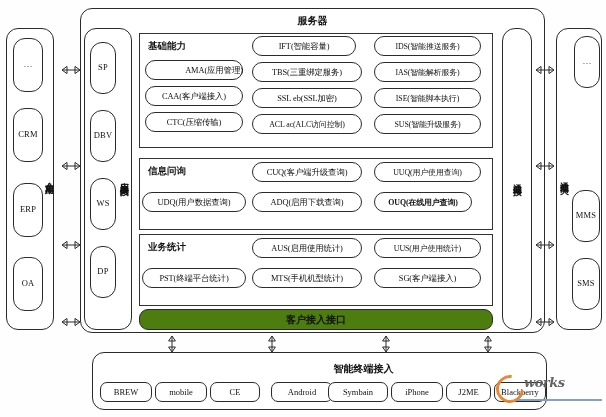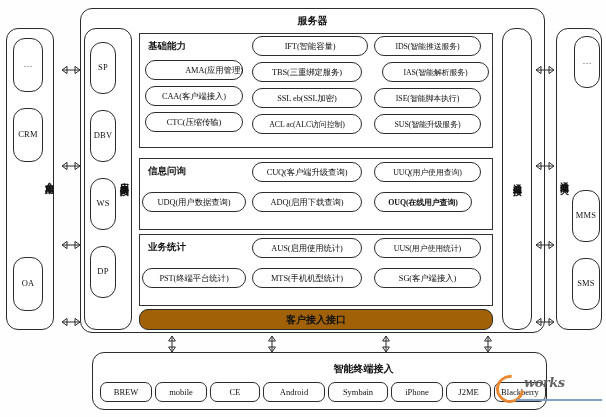--- a/index.html
+++ b/index.html
@@ -65,21 +65,21 @@
   }
 
   
   .title{
     position:absolute;font-size:10px;font-weight:700;color:#111;
     text-align:center;white-space:nowrap;
   }
 
   
   .bar{
-    position:absolute;box-sizing:border-box;border:1px solid #2b2b2b;border-radius:9px;background:#a16207;
+    position:absolute;box-sizing:border-box;border:1px solid #2b2b2b;border-radius:9px;background:#4d7c0f;
     display:flex;align-items:center;justify-content:center;
     font-size:10px;font-weight:700;color:#111;
   }
 
   
   .arrowh{position:absolute;}
   .arrowv{position:absolute;}
 
   
   #wm{position:absolute;right:2px;bottom:8px;width:110px;height:40px;pointer-events:none;opacity:.95;}
@@ -100,20 +100,21 @@
 <div id="canvas">
 
   <div class="box rrect" style="left:80px;top:8px;width:465px;height:325px;border-radius:12px;"></div>
 
   <div class="title" style="left:80px;top:14px;width:465px;">服务器</div>
 
   <div class="box rrect" style="left:6px;top:28px;width:48px;height:302px;border-radius:12px;"></div>
 
   <div class="colpill" style="left:13px;top:38px;width:30px;height:54px;font-size:9px;">…</div>
   <div class="colpill" style="left:13px;top:108px;width:30px;height:54px;">CRM</div>
+  <div class="colpill" style="left:13px;top:183px;width:30px;height:54px;">ERP</div>
   <div class="colpill" style="left:13px;top:257px;width:30px;height:54px;">OA</div>
 
   <div class="vlabel" style="left:43px;top:148px;width:12px;height:58px;">企业应用</div>
 
   <div class="arrowh" style="left:60px;top:62px;width:22px;height:12px;">
     <svg width="22" height="12" viewBox="0 0 22 12">
         <path d="M2 6 L20 6 M2 6 L7 2.4 L7 9.6 Z M20 6 L15 2.4 L15 9.6 Z" fill="#fff" stroke="#2b2b2b" stroke-width="1"></path>
       </svg>
   </div>
   <div class="arrowh" style="left:60px;top:158px;width:22px;height:12px;">
@@ -141,27 +142,27 @@
 
   <div class="vlabel" style="left:118px;top:138px;width:12px;height:80px;">应用接入接口</div>
 
   <div class="panel" style="left:139px;top:33px;width:354px;height:115px;"></div>
   <div class="panel-title" style="left:148px;top:40px;">基础能力</div>
 
   <div class="cap" style="left:145px;top:60px;width:98px;height:20px;padding-left:40px;">AMA(应用管理)</div>
   <div class="cap" style="left:145px;top:86px;width:98px;height:20px;">CAA(客户端接入)</div>
   <div class="cap" style="left:145px;top:112px;width:98px;height:20px;">CTC(压缩传输)</div>
 
-  <div class="cap" style="left:252px;top:36px;width:116px;height:20px;">IFT(智能容量)</div>
+  <div class="cap" style="left:252px;top:36px;width:104px;height:20px;">IFT(智能容量)</div>
   <div class="cap" style="left:252px;top:62px;width:110px;height:20px;">TBS(三重绑定服务)</div>
   <div class="cap" style="left:252px;top:88px;width:110px;height:20px;">SSL eb(SSL加密)</div>
   <div class="cap small" style="left:252px;top:114px;width:110px;height:20px;">ACL ac(ALC访问控制)</div>
 
   <div class="cap small" style="left:374px;top:36px;width:107px;height:20px;">IDS(智能推送服务)</div>
-  <div class="cap small" style="left:374px;top:62px;width:107px;height:20px;margin-left:8px;">IAS(智能解析服务)</div>
+  <div class="cap small" style="left:374px;top:62px;width:107px;height:20px;">IAS(智能解析服务)</div>
   <div class="cap small" style="left:374px;top:88px;width:107px;height:20px;">ISE(智能脚本执行)</div>
   <div class="cap small" style="left:374px;top:114px;width:107px;height:20px;">SUS(智能升级服务)</div>
 
   <div class="panel" style="left:139px;top:158px;width:354px;height:72px;"></div>
   <div class="panel-title" style="left:148px;top:165px;">信息问询</div>
 
   <div class="cap" style="left:142px;top:192px;width:104px;height:20px;">UDQ(用户数据查询)</div>
   <div class="cap" style="left:252px;top:162px;width:110px;height:20px;">CUQ(客户端升级查询)</div>
   <div class="cap" style="left:252px;top:192px;width:110px;height:20px;">ADQ(启用下载查询)</div>
   <div class="cap small" style="left:374px;top:162px;width:107px;height:20px;">UUQ(用户使用查询)</div>
@@ -231,21 +232,21 @@
       </svg>
   </div>
 
   <div class="box rrect" style="left:92px;top:352px;width:455px;height:58px;border-radius:12px;"></div>
 
   <div class="title" style="left:92px;top:362px;width:455px;padding-left:44px;">智能终端接入</div>
 
   <div class="term" style="left:100px;top:382px;width:52px;height:20px;">BREW</div>
   <div class="term" style="left:155px;top:382px;width:52px;height:20px;">mobile</div>
   <div class="term" style="left:210px;top:382px;width:50px;height:20px;">CE</div>
-  <div class="term" style="left:263px;top:382px;width:62px;height:20px;">Android</div>
+  <div class="term" style="left:271px;top:382px;width:62px;height:20px;">Android</div>
   <div class="term" style="left:328px;top:382px;width:60px;height:20px;">Symbain</div>
   <div class="term" style="left:391px;top:382px;width:52px;height:20px;">iPhone</div>
   <div class="term" style="left:446px;top:382px;width:45px;height:20px;">J2ME</div>
   <div class="term" style="left:494px;top:382px;width:52px;height:20px;">Blackberry</div>
 
   <div id="wm">
     <div class="wring"></div>
     <div class="wtxt">works</div>
     <div class="wline"></div>
   </div>

